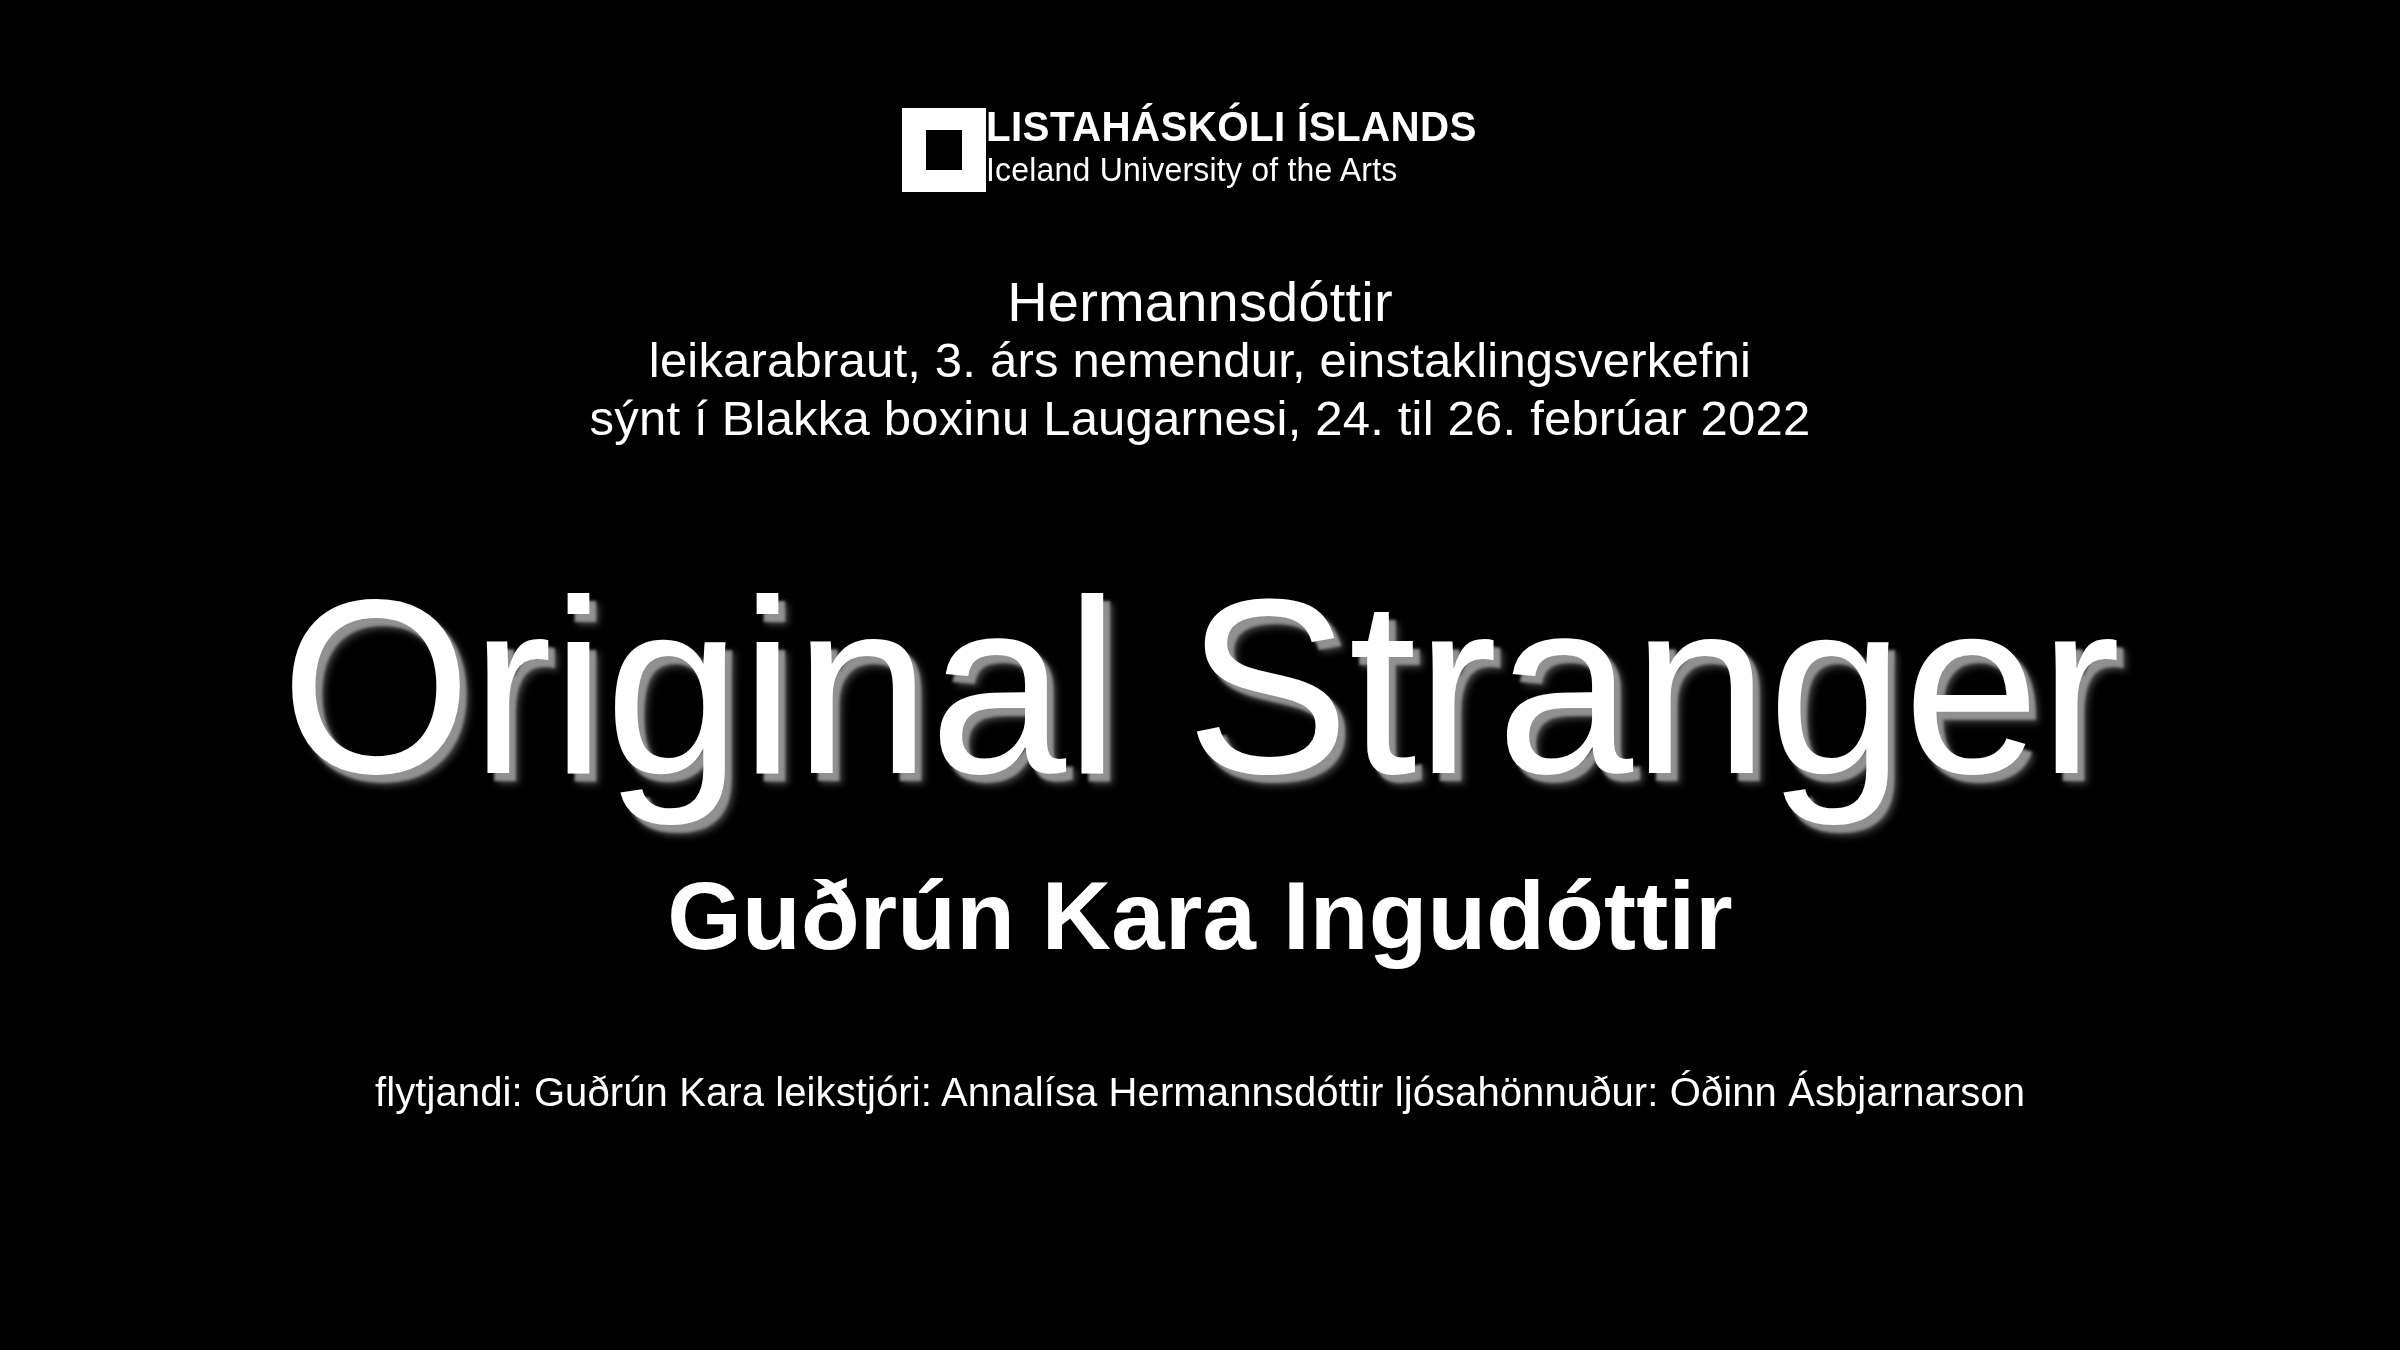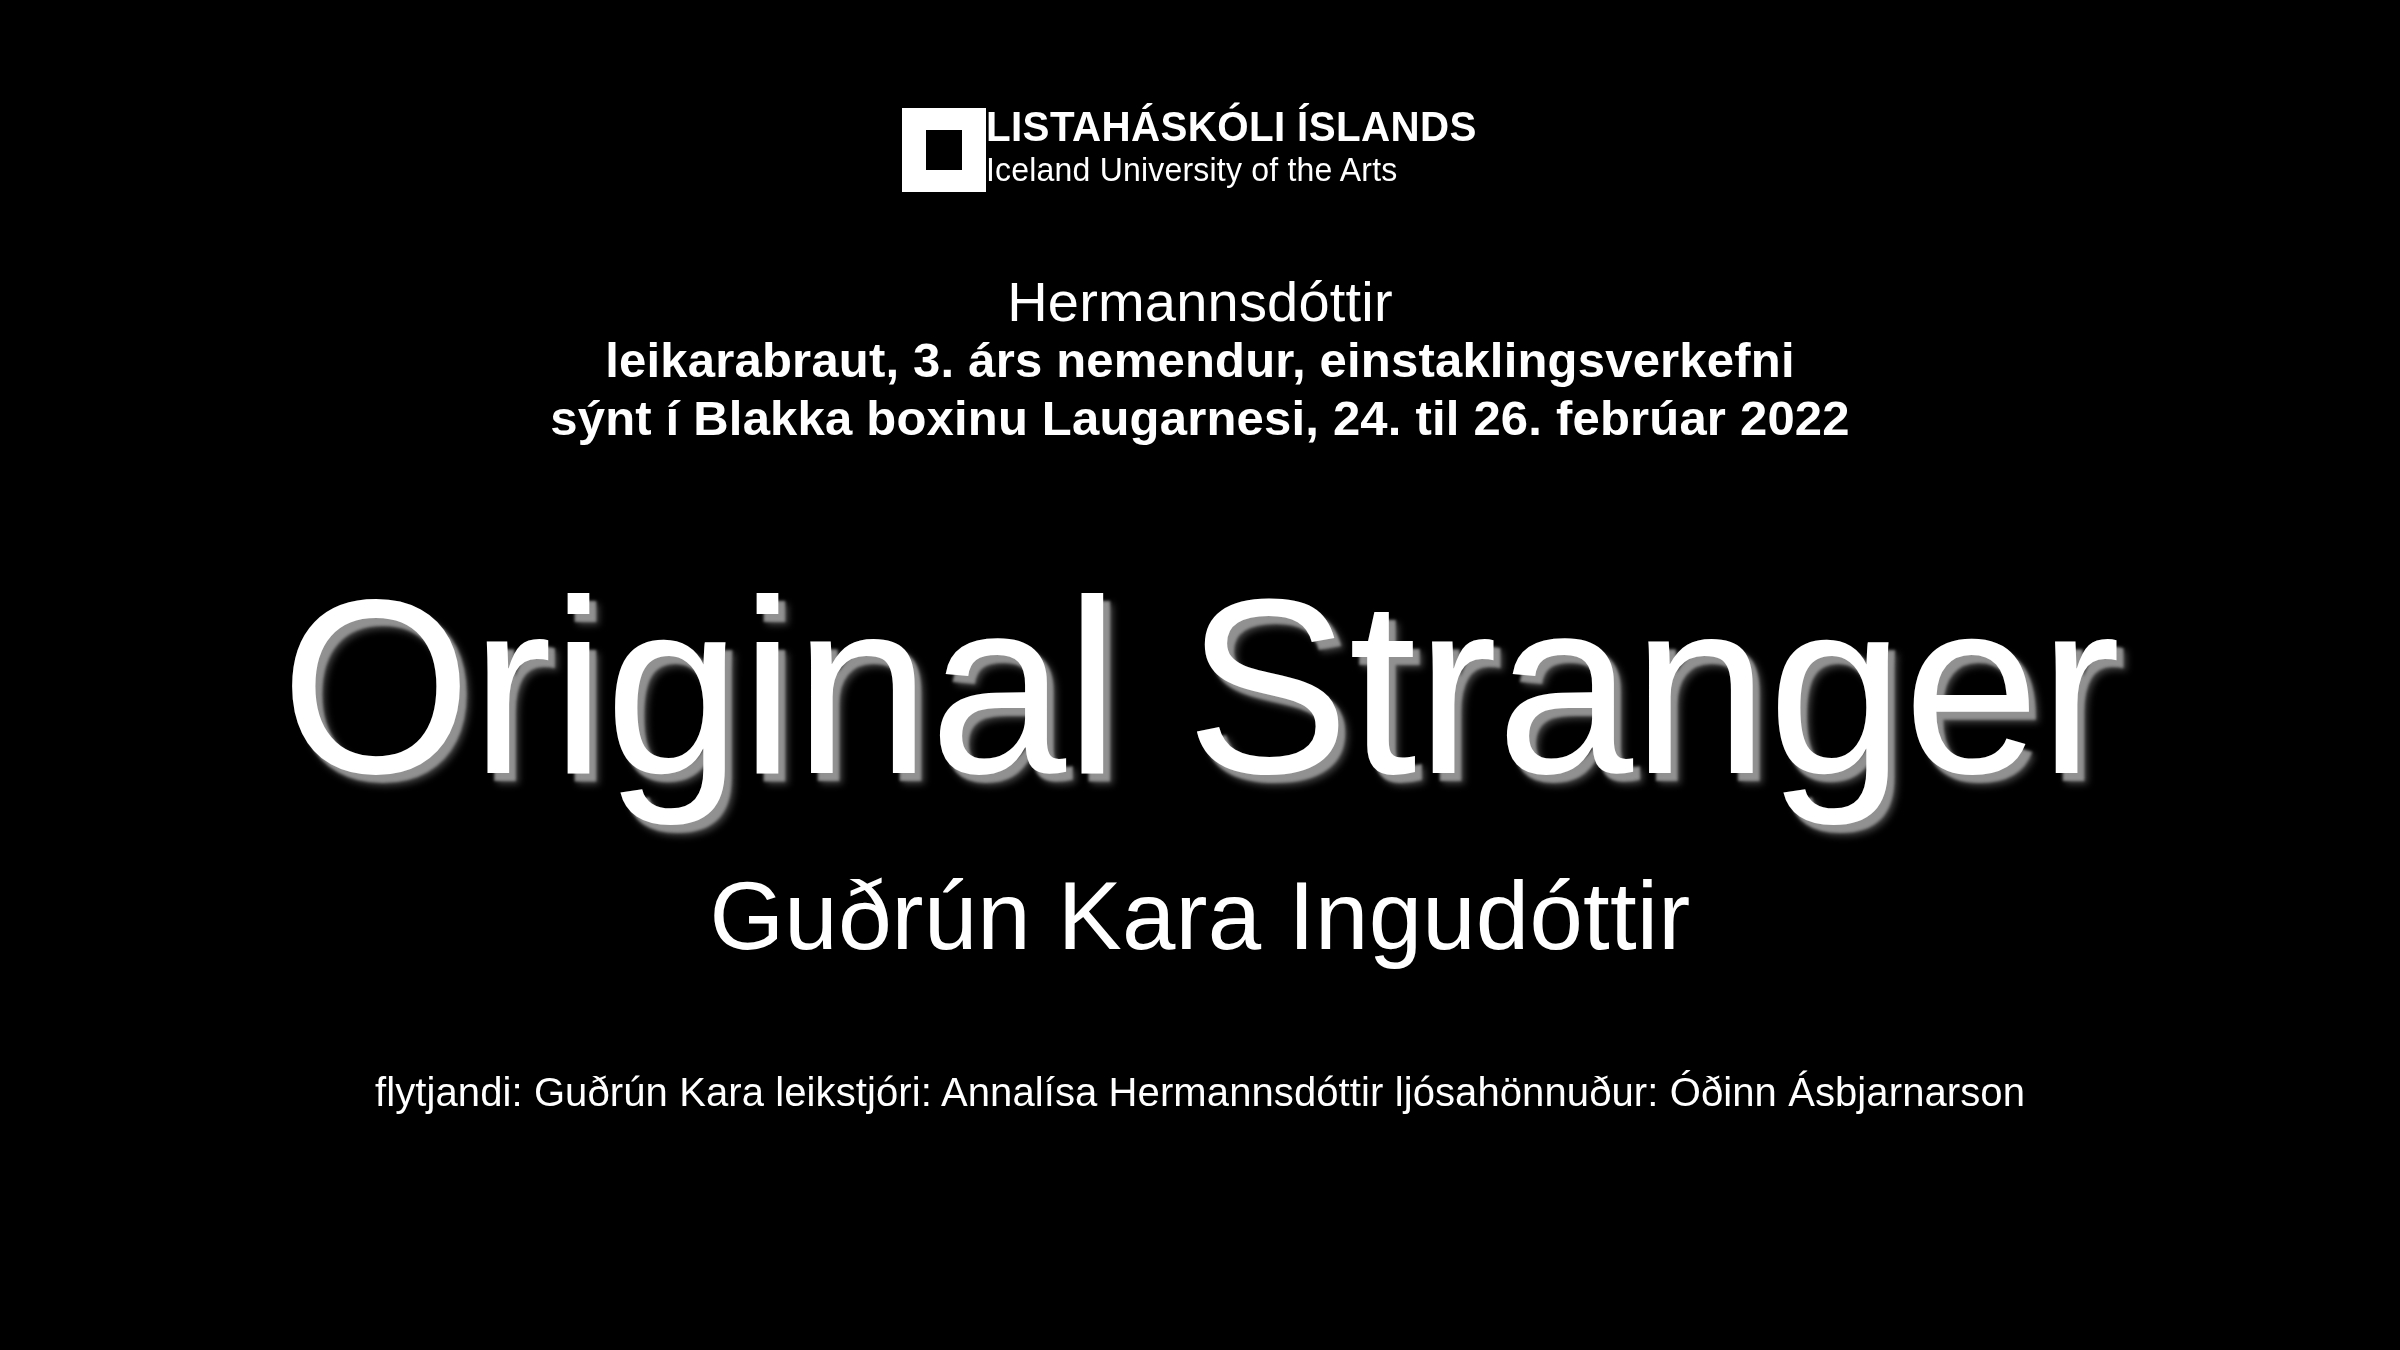--- a/index.html
+++ b/index.html
@@ -88,21 +88,21 @@
     text-align: center;
   }
   .programme-dept {
     font-size: 56px;
     font-weight: 400;
     line-height: 1.08;
     letter-spacing: 0.2px;
   }
   .programme-line {
     font-size: 49px;
-    font-weight: 700;
+    font-weight: 400;
     line-height: 1.17;
     letter-spacing: 0.2px;
   }
 
   
   .title {
     position: absolute;
     top: 563px;
     left: 0;
     width: 100%;
@@ -119,21 +119,21 @@
   }
 
   
   .artist {
     position: absolute;
     top: 866px;
     left: 0;
     width: 100%;
     text-align: center;
     font-size: 96px;
-    font-weight: 400;
+    font-weight: 700;
     line-height: 1.05;
     white-space: nowrap;
     letter-spacing: 0.2px;
   }
 
   
   .credits {
     position: absolute;
     top: 1024px;
     left: 0;

